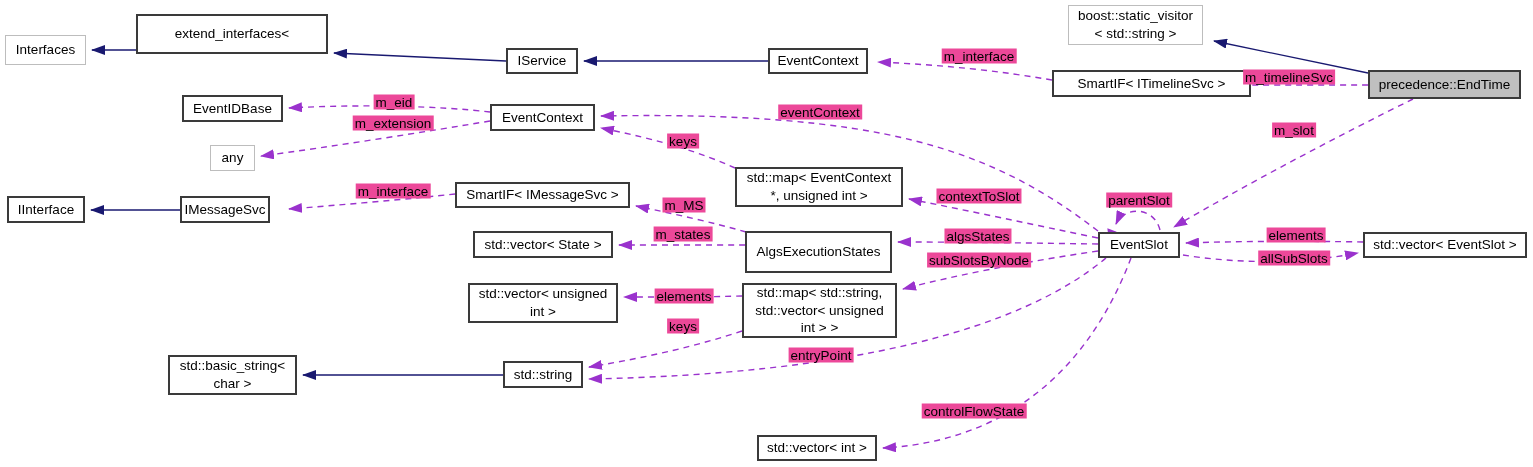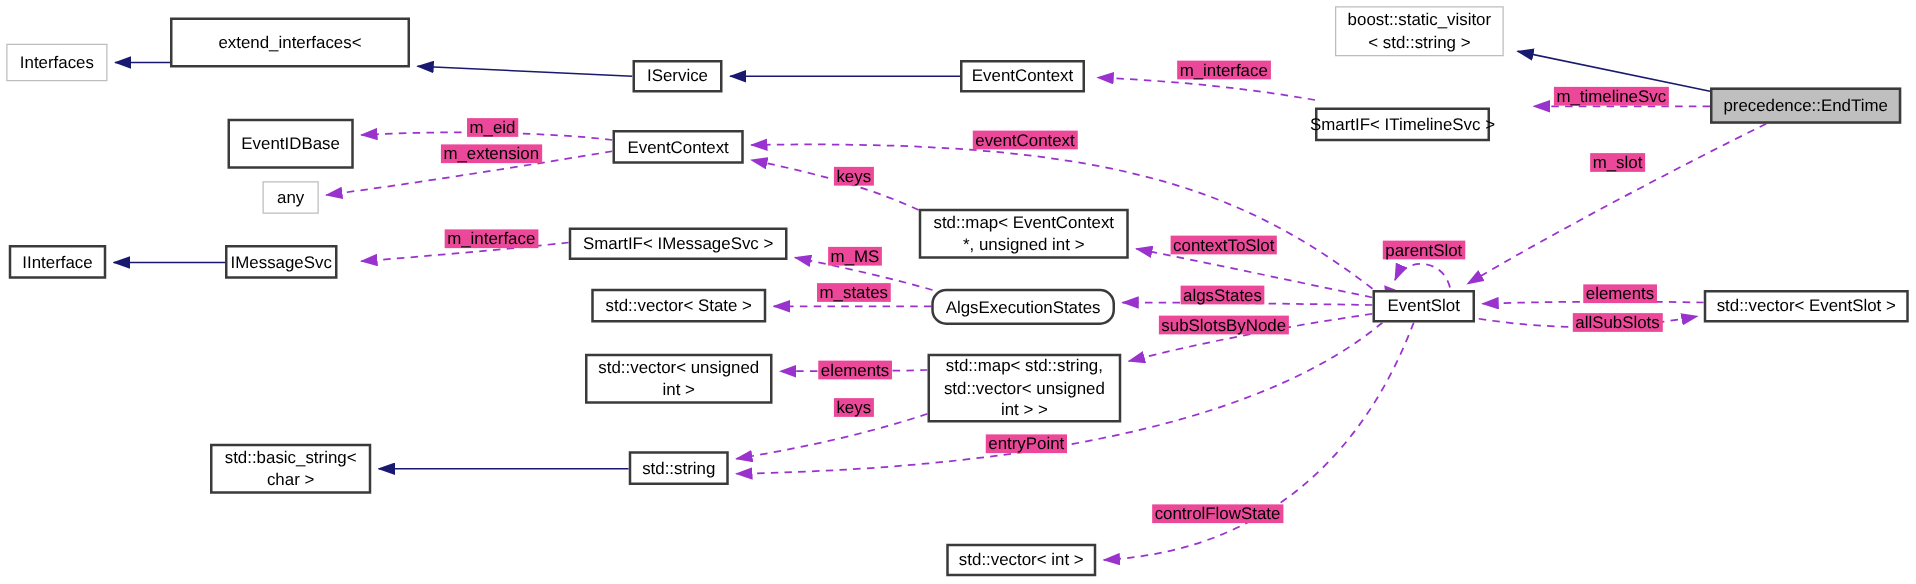--- a/index.html
+++ b/index.html
@@ -93,27 +93,27 @@
       <div class="node" style="left: 506px; top: 48px; width: 72px; height: 26px;">
         <span>IService</span>
       </div>
       <div class="node" style="left: 768px; top: 48px; width: 100px; height: 26px;">
         <span>EventContext</span>
       </div>
       <div class="node plain" style="left: 1068px; top: 5px; width: 135px; height: 40px;">
         <span>boost::static_visitor</span>
         <span>&lt; std::string &gt;</span>
       </div>
-      <div class="node" style="left: 1052px; top: 70px; width: 140px; height: 27px; margin-top: 16px;">
+      <div class="node" style="left: 1052px; top: 70px; width: 199px; height: 27px;">
         <span>SmartIF&lt; ITimelineSvc &gt;</span>
       </div>
       <div class="node current" style="left: 1368px; top: 70px; width: 153px; height: 29px;">
         <span>precedence::EndTime</span>
       </div>
-      <div class="node" style="left: 182px; top: 95px; width: 101px; height: 40px;">
+      <div class="node" style="left: 182px; top: 95px; width: 101px; height: 27px;">
         <span>EventIDBase</span>
       </div>
       <div class="node" style="left: 490px; top: 104px; width: 105px; height: 27px;">
         <span>EventContext</span>
       </div>
       <div class="node plain" style="left: 210px; top: 145px; width: 45px; height: 26px;">
         <span>any</span>
       </div>
       <div class="node" style="left: 7px; top: 196px; width: 78px; height: 27px;">
         <span>IInterface</span>
@@ -124,21 +124,21 @@
       <div class="node" style="left: 455px; top: 182px; width: 175px; height: 26px;">
         <span>SmartIF&lt; IMessageSvc &gt;</span>
       </div>
       <div class="node" style="left: 735px; top: 167px; width: 168px; height: 40px;">
         <span>std::map&lt; EventContext</span>
         <span>*, unsigned int &gt;</span>
       </div>
       <div class="node" style="left: 473px; top: 231px; width: 140px; height: 27px;">
         <span>std::vector&lt; State &gt;</span>
       </div>
-      <div class="node" style="left: 745px; top: 231px; width: 147px; height: 29px; border-radius: 12px;">
+      <div class="node" style="left: 745px; top: 231px; width: 147px; height: 42px;">
         <span>AlgsExecutionStates</span>
       </div>
       <div class="node" style="left: 1098px; top: 232px; width: 82px; height: 26px;">
         <span>EventSlot</span>
       </div>
       <div class="node" style="left: 1363px; top: 232px; width: 164px; height: 26px;">
         <span>std::vector&lt; EventSlot &gt;</span>
       </div>
       <div class="node" style="left: 468px; top: 283px; width: 150px; height: 40px;">
         <span>std::vector&lt; unsigned</span>

